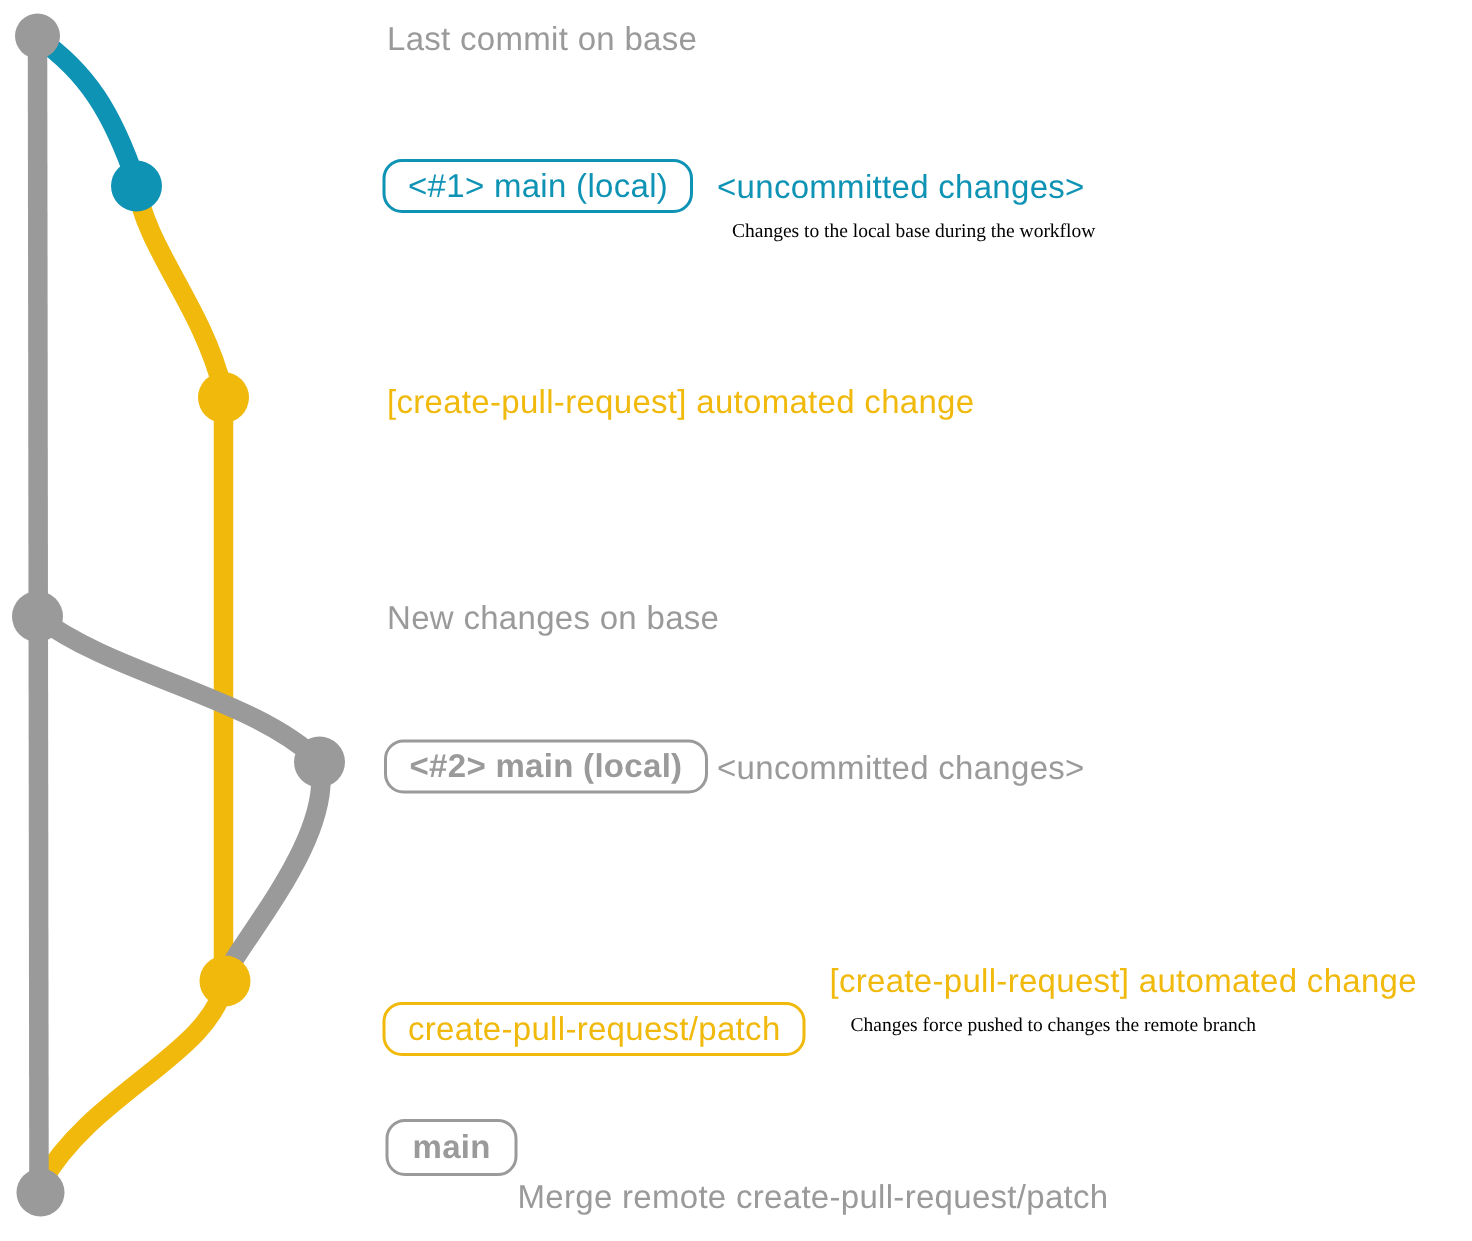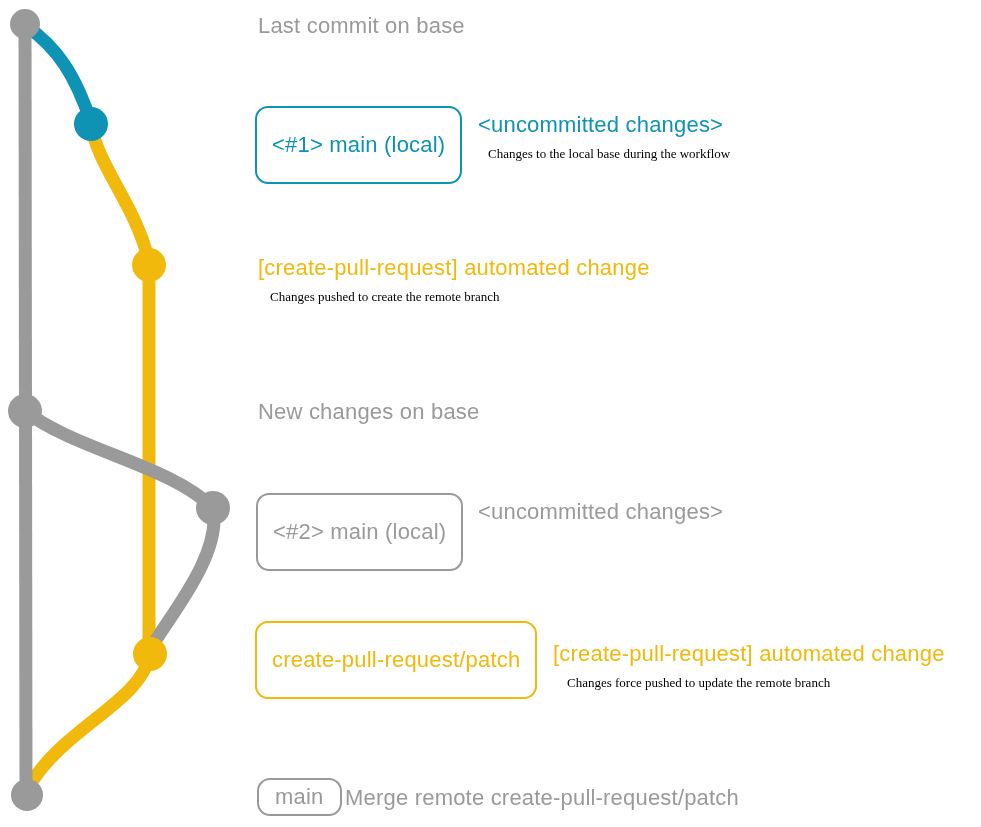--- a/index.html
+++ b/index.html
@@ -7,25 +7,25 @@
     position:relative;width:981px;height:827px;background:#ffffff;
     font-family:"Liberation Sans",sans-serif;overflow:hidden;
   }
   .graph{position:absolute;left:0;top:0;}
   .label{position:absolute;font-size:22px;white-space:nowrap;letter-spacing:.2px;}
   .gray-text{color:var(--gray);}
   .teal-text{color:var(--teal);}
   .yellow-text{color:var(--yellow);}
   .badge{
     position:absolute;display:inline-block;background:#ffffff;
-    border:2px solid;border-radius:13px;padding:24px 15px;
+    border:2px solid;border-radius:13px;padding:3px 15px;
     font-size:22px;white-space:nowrap;letter-spacing:.2px;
   }
   .badge.teal{border-color:var(--teal);color:var(--teal);}
-  .badge.gray{border-color:var(--gray);color:var(--gray);}
+  .badge.gray{border-color:var(--gray);color:var(--gray);font-weight:bold;}
   .badge.yellow{border-color:var(--yellow);color:var(--yellow);}
   .caption{
     position:absolute;font-family:"Liberation Serif",serif;
     font-size:13px;color:var(--ink);white-space:nowrap;
   }
 </style>
 </head>
 <body>
 
 <div class="canvas">
@@ -55,27 +55,26 @@
     <circle cx="27" cy="795" r="16" fill="#9a9a9a"></circle>
   </svg>
 
   <div class="label gray-text" style="left:258px;top:13px">Last commit on base</div>
 
   <div class="badge teal" style="left:255px;top:106px">&lt;#1&gt; main (local)</div>
   <div class="label teal-text" style="left:478px;top:112px">&lt;uncommitted changes&gt;</div>
   <div class="caption" style="left:488px;top:146px">Changes to the local base during the workflow</div>
 
   <div class="label yellow-text" style="left:258px;top:255px">[create-pull-request] automated change</div>
-  <div class="caption" style="left:270px;top:289px">Changes pushed to create the remote branch</div>
 
   <div class="label gray-text" style="left:258px;top:399px">New changes on base</div>
 
   <div class="badge gray" style="left:256px;top:493px">&lt;#2&gt; main (local)</div>
   <div class="label gray-text" style="left:478px;top:499px">&lt;uncommitted changes&gt;</div>
 
-  <div class="badge yellow" style="left:255px;top:621px">create-pull-request/patch</div>
+  <div class="badge yellow" style="left:255px;top:668px">create-pull-request/patch</div>
   <div class="label yellow-text" style="left:553px;top:641px">[create-pull-request] automated change</div>
-  <div class="caption" style="left:567px;top:675px">Changes force pushed to update the remote branch</div>
+  <div class="caption" style="left:567px;top:675px">Changes force pushed to changes the remote branch</div>
 
-  <div class="badge gray" style="left:257px;top:778px;padding:4px 16px;">main</div>
+  <div class="badge gray" style="left:257px;top:746px;padding:4px 16px;">main</div>
   <div class="label gray-text" style="left:345px;top:785px">Merge remote create-pull-request/patch</div>
 
 </div>
 
 </body></html>

